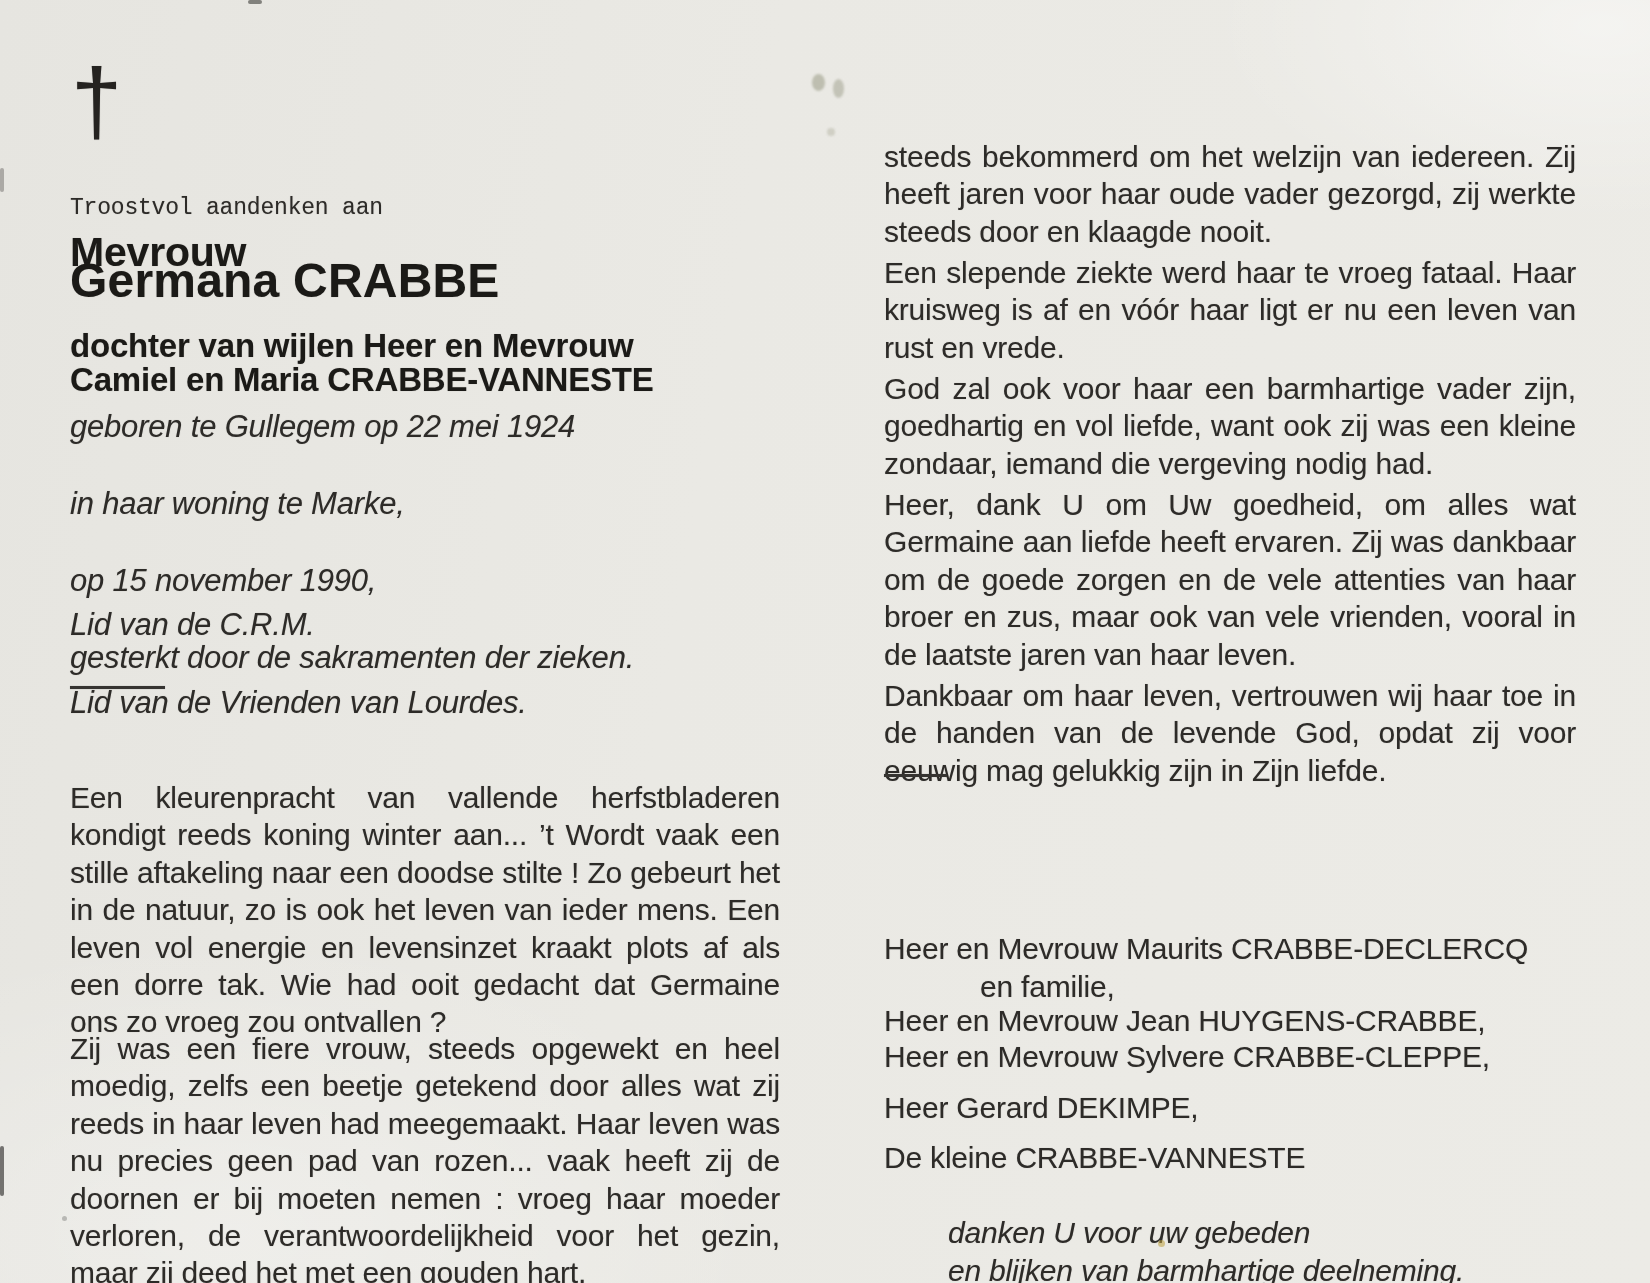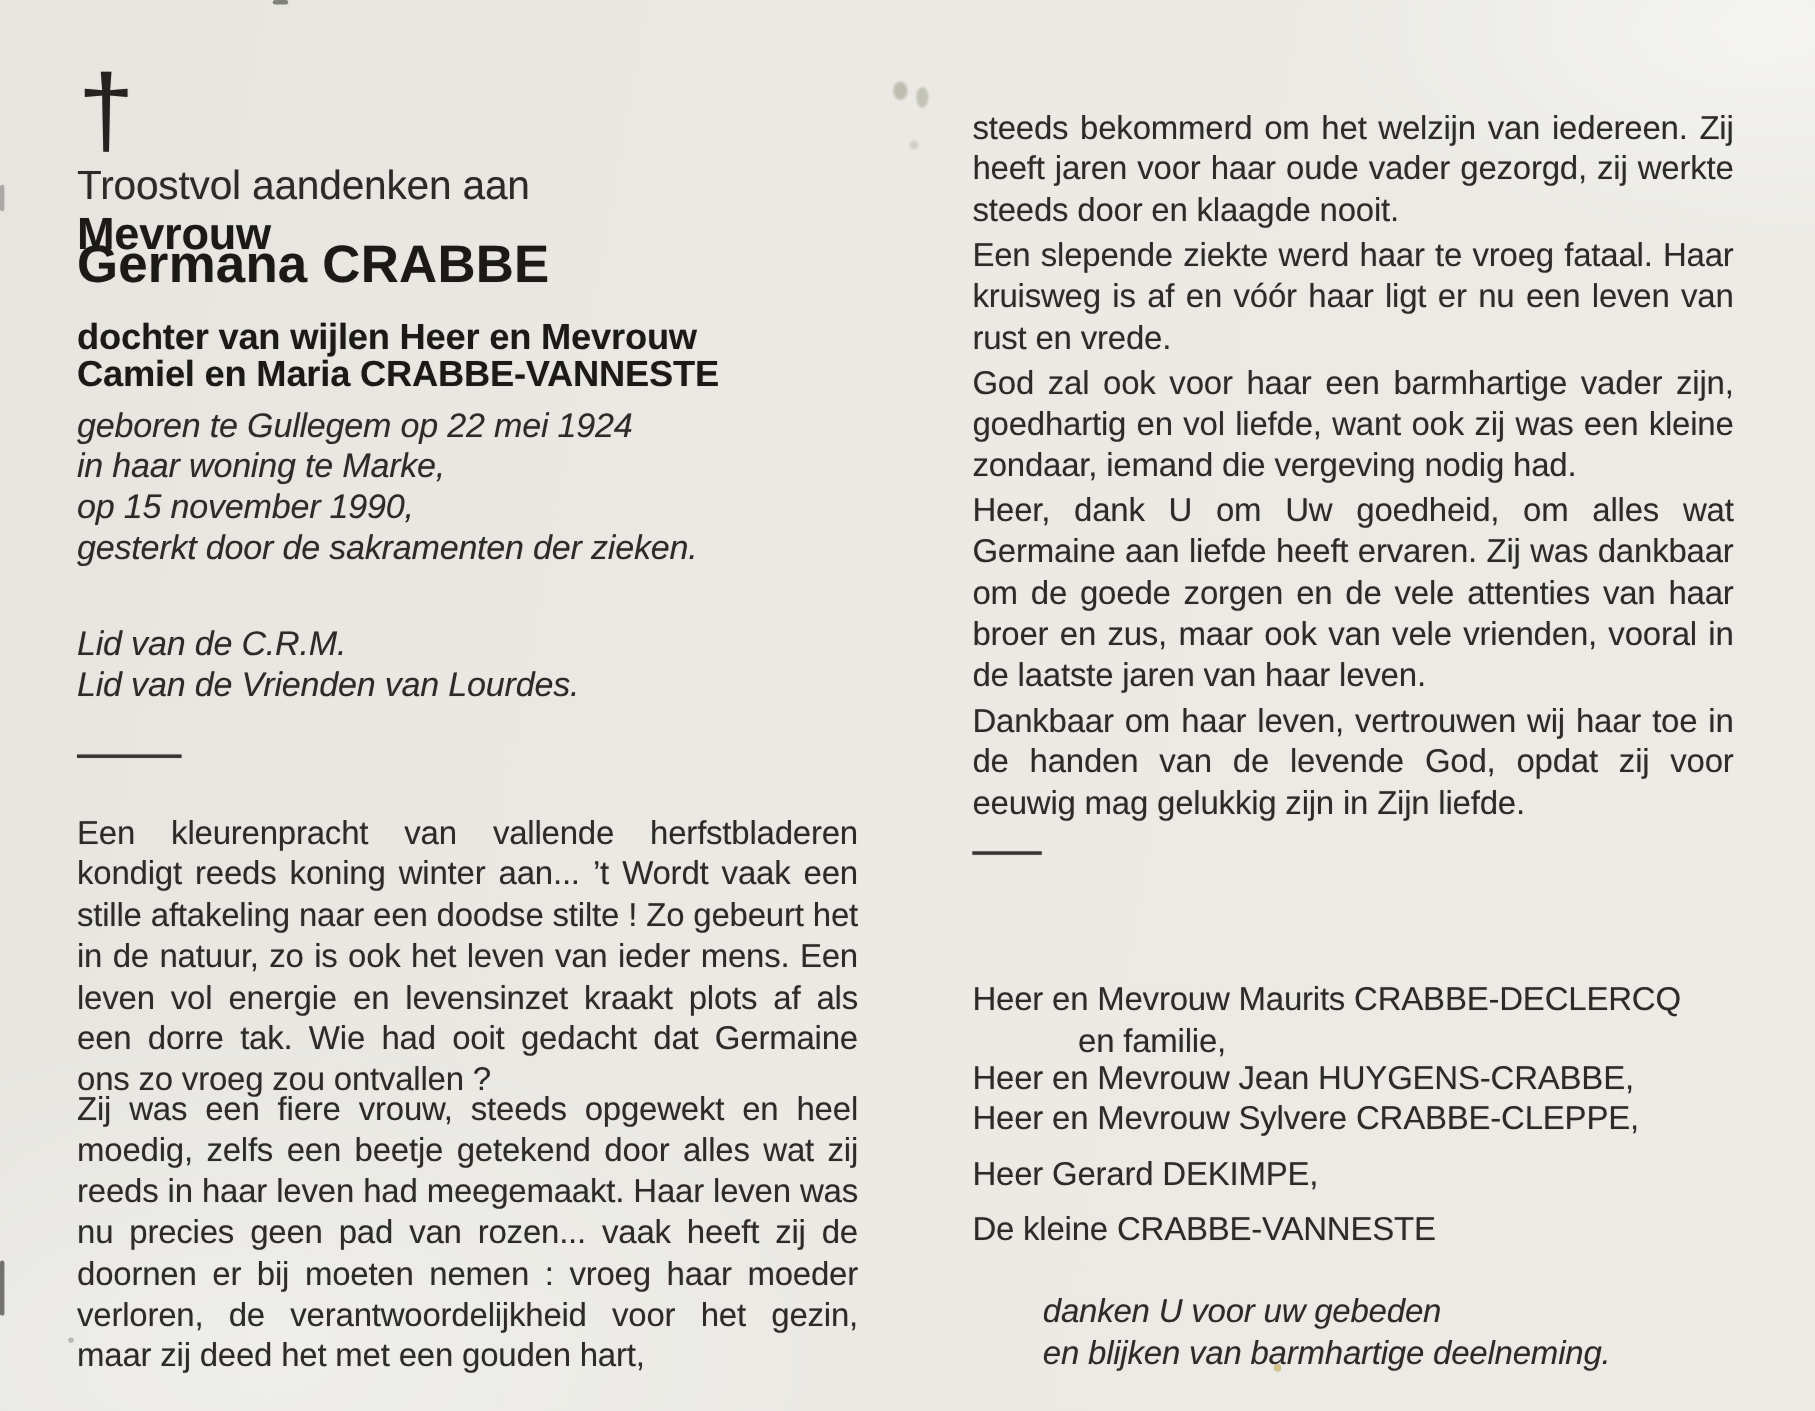--- a/index.html
+++ b/index.html
@@ -24,32 +24,33 @@
       linear-gradient(100deg, #e6e5e0 0%, #eae9e4 42%, #ecebe6 100%);
     color: var(--ink);
   }
   .abs { position: absolute; }
   .txt {
     font-size: 30px;
     line-height: 37.4px;
     letter-spacing: -0.2px;
     color: var(--ink);
     text-shadow: 0 0 1px rgba(45,43,40,0.28);
+    margin-top: 40px;
   }
   .justify { text-align: justify; text-justify: inter-word; }
   .bold { font-weight: bold; color: var(--ink-strong); }
   .italic { font-style: italic; }
   .cross {
     font-size: 92px;
     line-height: 92px;
     font-weight: 400;
     color: #252320;
     text-shadow: 0 0 1px rgba(0,0,0,0.3);
   }
-  .intro { font-size: 37px; }
+  .intro { font-size: 23px; font-family: Liberation Mono, monospace; }
   .honorific { font-size: 41px; }
   .deceased { font-size: 48px; letter-spacing: 0.2px; }
   .lineage { font-size: 33px; }
   .life-line { font-size: 31px; line-height: 37px; font-style: italic; }
   .membership-line { font-size: 31px; line-height: 37.5px; }
   .rule {
     height: 3px;
     background: var(--rule);
     box-shadow: 0 0 1px rgba(0,0,0,0.4);
   }

